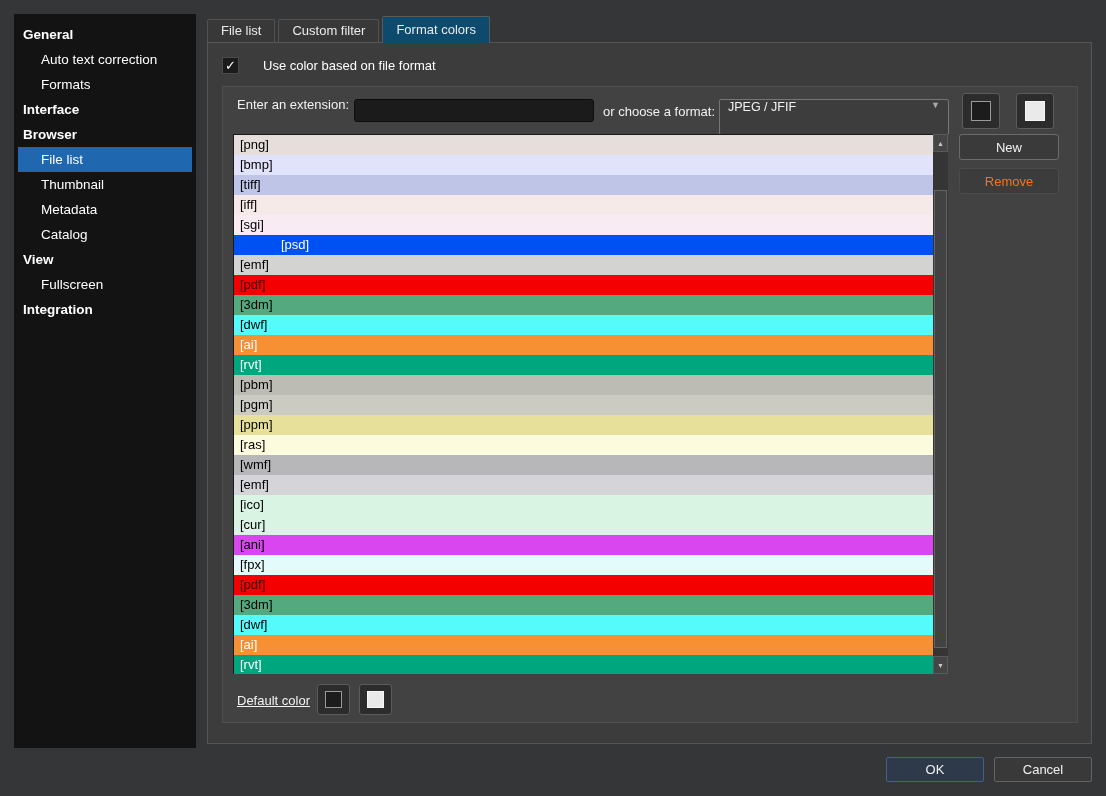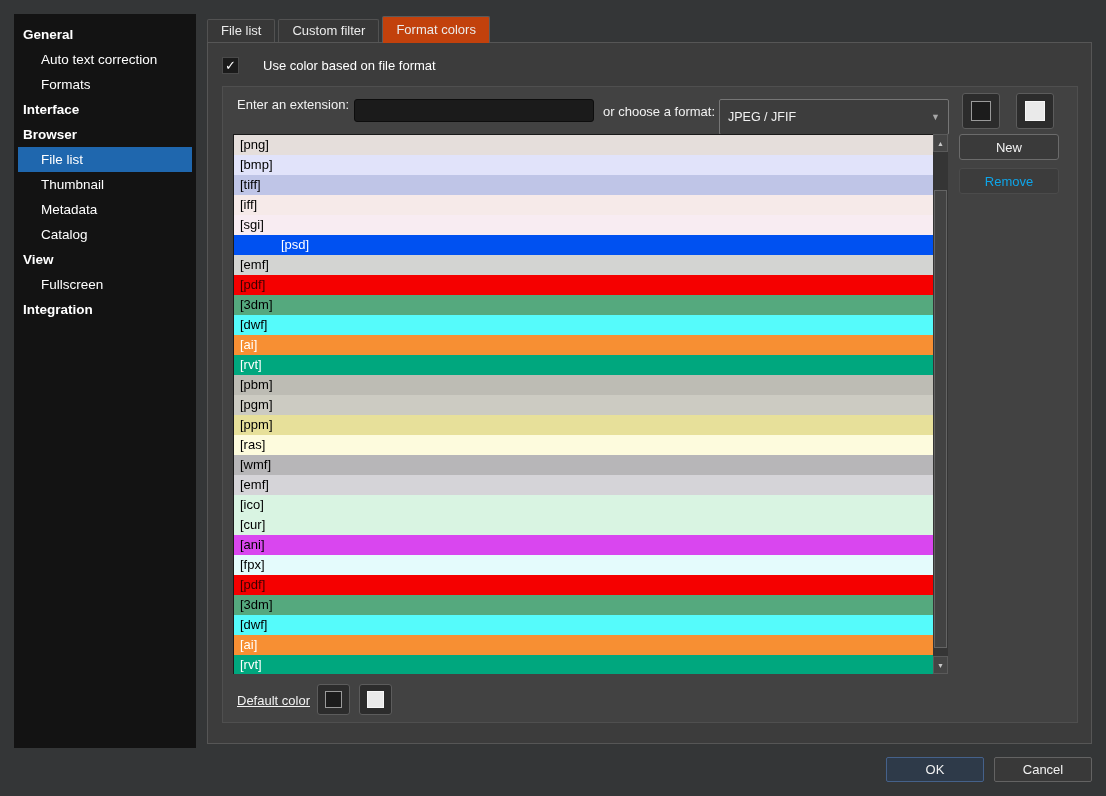--- a/index.html
+++ b/index.html
@@ -31,21 +31,21 @@
     position: absolute; left: 207px; top: 16px; height: 27px;
     display: flex; align-items: flex-end;
   }
   .tab {
     height: 24px; line-height: 22px; padding: 0 13px; margin-right: 3px;
     background: #383838; border: 1px solid #525252; border-bottom: none;
     border-radius: 2px 2px 0 0; font-size: 13px; color: #ebebeb; cursor: default;
     position: relative; z-index: 1;
   }
   .tab.active {
-    height: 27px; line-height: 26px; background: #c2410c;
+    height: 27px; line-height: 26px; background: #0c4a6e;
     border-color: #5a5a5a; z-index: 3;
   }
 
   
   .tab-page {
     position: absolute; left: 207px; top: 42px; width: 885px; height: 702px;
     background: #3c3c3c; border: 1px solid #565656; z-index: 2;
   }
 
   .checkbox-row { position: absolute; left: 222px; top: 57px; display: flex; align-items: center; z-index: 4; }
@@ -66,21 +66,21 @@
   .ext-input {
     position: absolute; left: 354px; top: 99px; width: 240px; height: 23px;
     background: #1b1b1b; border: 1px solid #0d0d0d; border-radius: 3px;
     color: #eeeeee; font-size: 13px; padding: 0 6px; z-index: 5; outline: none;
     font-family: "Liberation Sans", sans-serif;
   }
 
   .dropdown {
     position: absolute; left: 719px; top: 99px; width: 230px; height: 36px;
     background: #3d3d3d; border: 1px solid #767676; border-radius: 2px;
-    display: flex; align-items: center; padding: 16px 8px; font-size: 12.5px;
+    display: flex; align-items: flex-start; padding: 0 8px; font-size: 12.5px;
     color: #f2f2f2; z-index: 5; cursor: pointer;
   }
   .dropdown .dd-arrow { margin-left: auto; font-size: 9px; color: #a8a8a8; }
 
   .swatch-btn {
     position: absolute; background: #2c2c2c; border: 1px solid #5c5c5c; border-radius: 3px;
     display: flex; align-items: center; justify-content: center; z-index: 5; cursor: pointer;
   }
   .swatch-inner { width: 20px; height: 20px; }
   .swatch-inner.dark  { border: 1px solid #9a9a9a; }
@@ -112,21 +112,21 @@
   .scroll-thumb {
     position: absolute; left: 1px; right: 1px; top: 56px; height: 458px;
     background: #424242; border: 1px solid #646464; cursor: grab;
   }
 
   .btn {
     position: absolute; display: flex; align-items: center; justify-content: center;
     font-size: 13px; color: #f2f2f2; background: #3a3a3a;
     border: 1px solid #6b6b6b; border-radius: 3px; cursor: pointer; z-index: 5;
   }
-  .btn.disabled { color: #0ea5e9; border-color: #4b4b4b; background: #3c3c3c; cursor: default; }
+  .btn.disabled { color: #f97316; border-color: #4b4b4b; background: #3c3c3c; cursor: default; }
   .btn-new    { left: 959px; top: 134px; width: 100px; height: 26px; }
   .btn-remove { left: 959px; top: 168px; width: 100px; height: 26px; }
 
   .btn-ok {
     left: 886px; top: 757px; width: 98px; height: 25px; border-radius: 2px;
     background: #2e3a49; border: 1px solid #45618a;
   }
   .btn-cancel {
     left: 994px; top: 757px; width: 98px; height: 25px; border-radius: 2px;
     background: #393939; border: 1px solid #636363;

